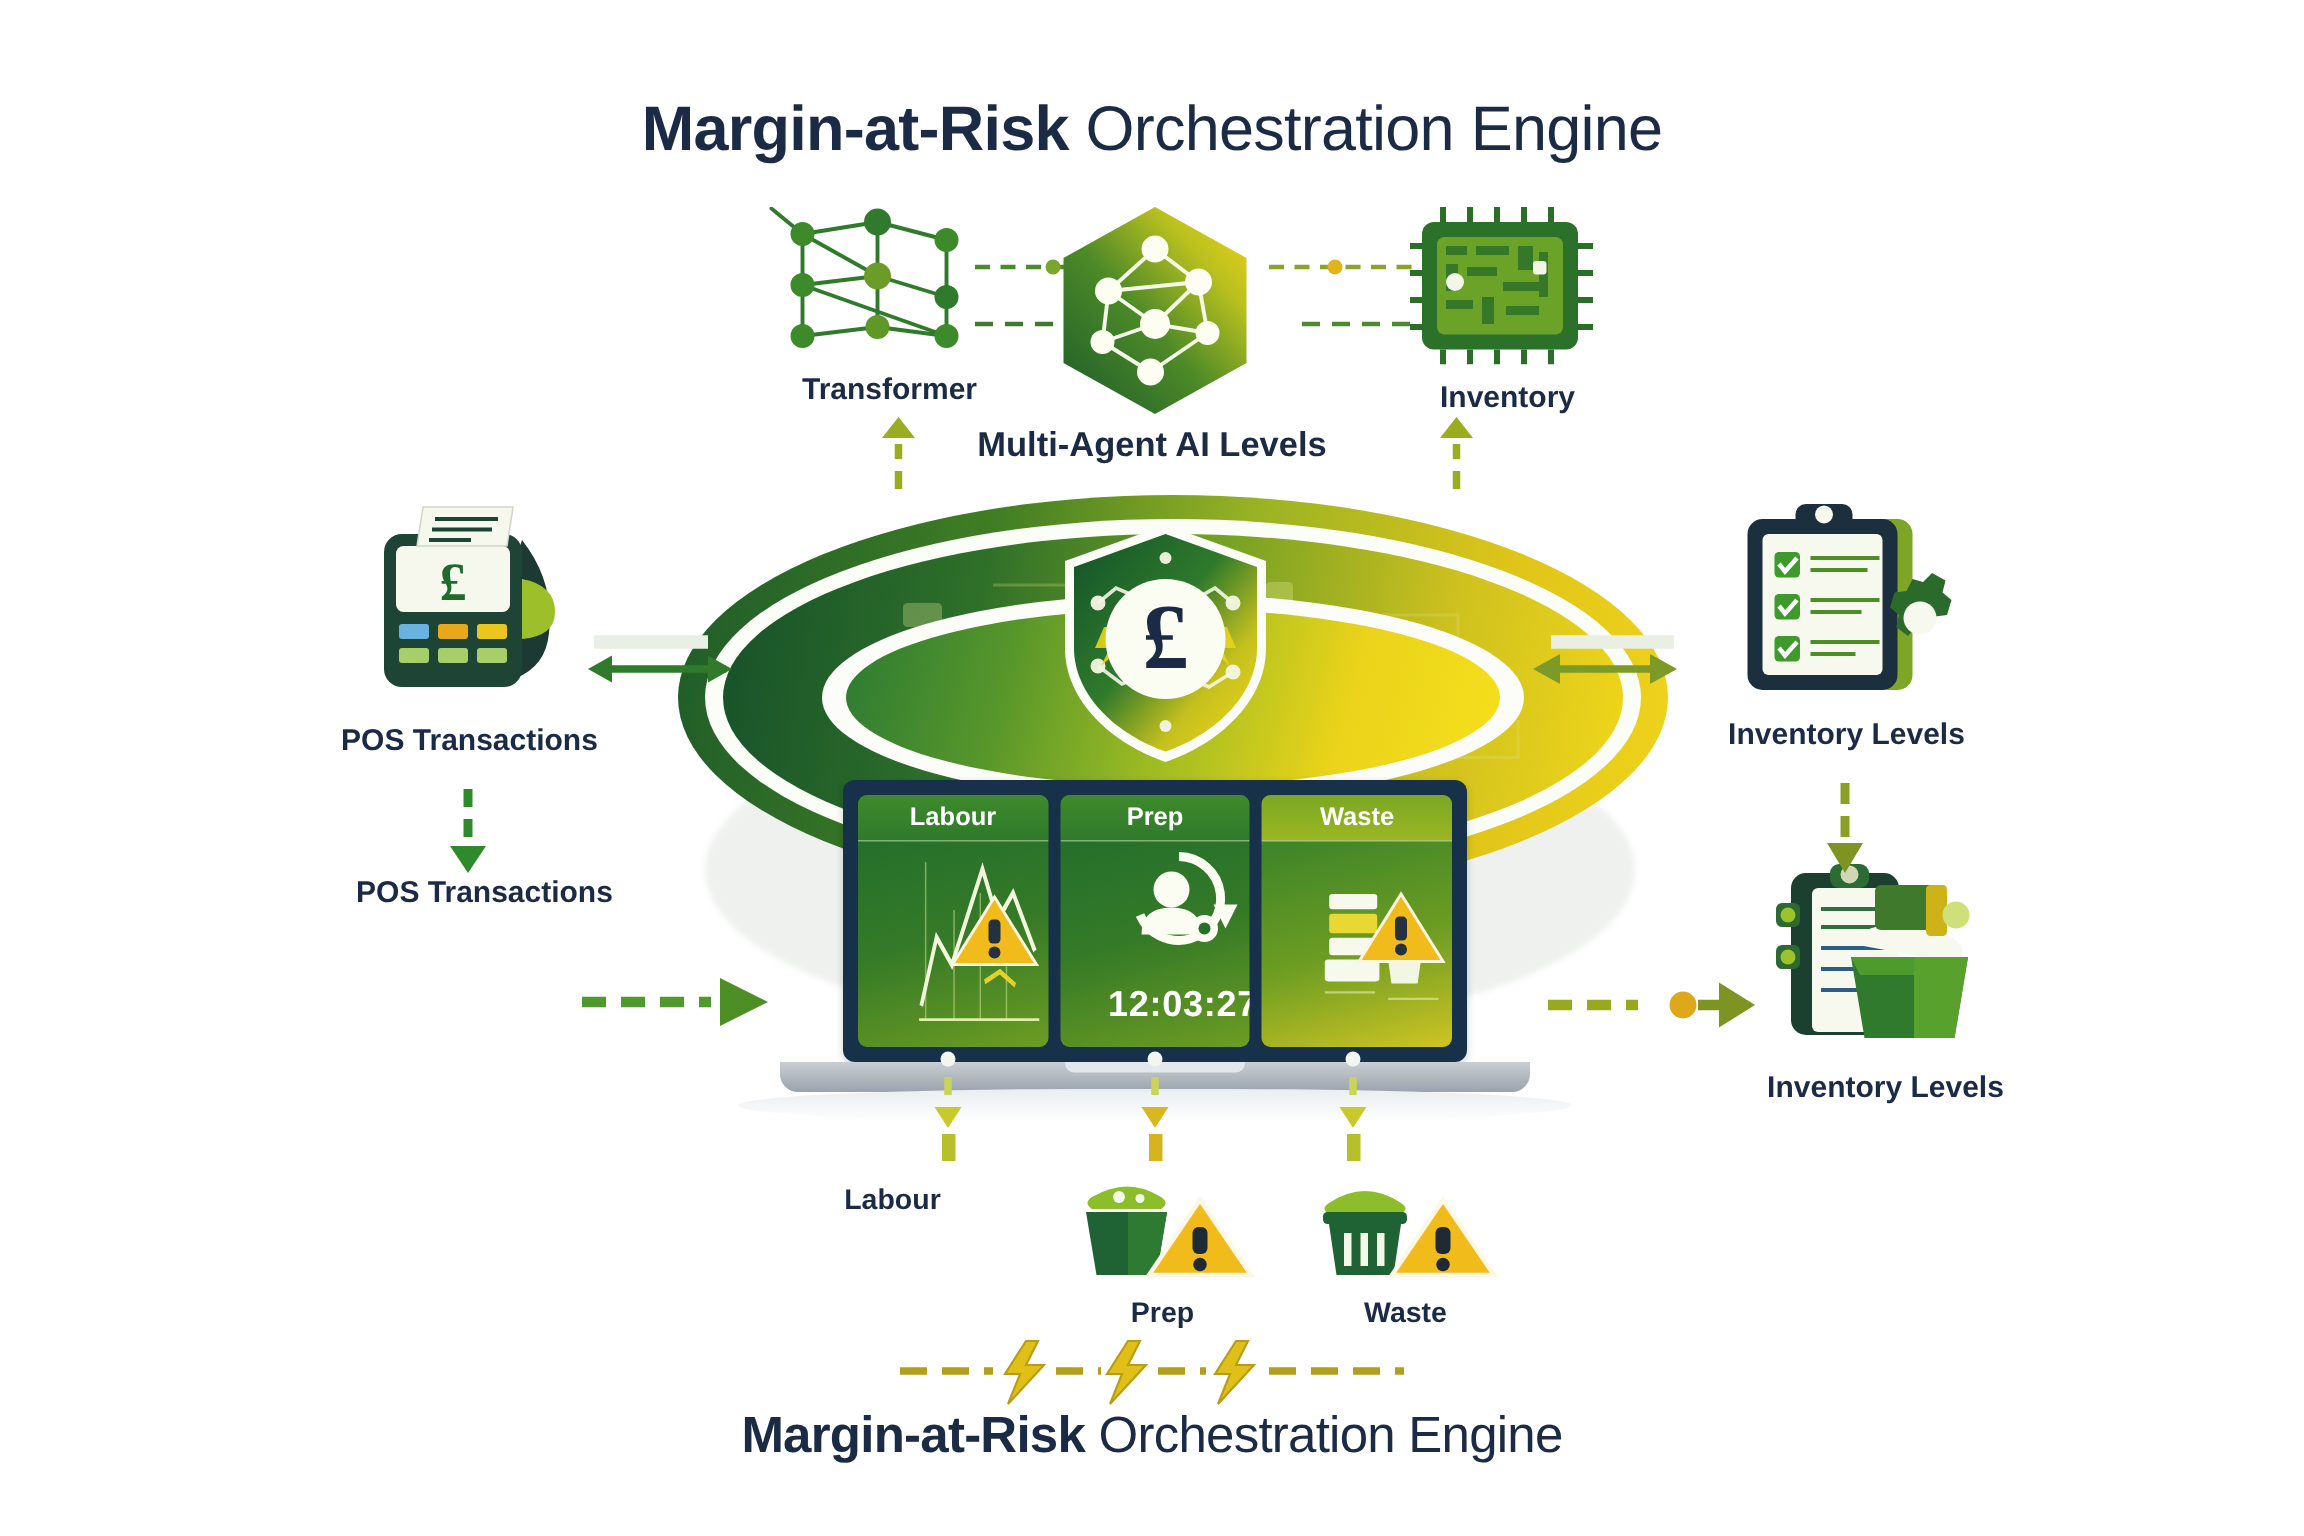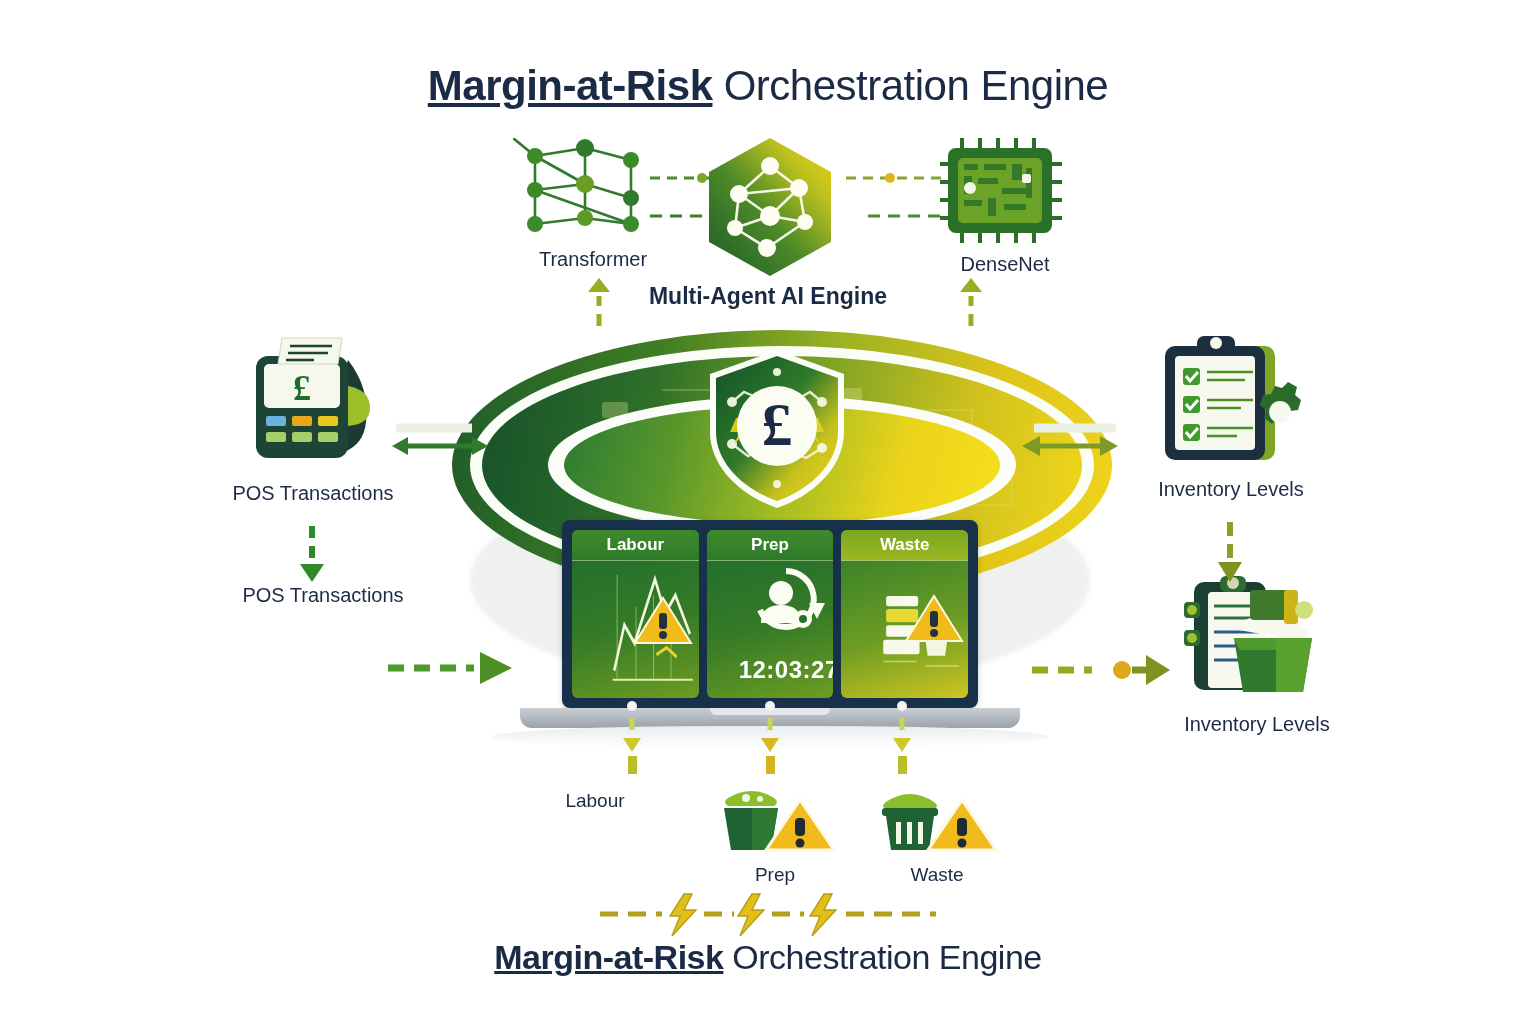--- a/index.html
+++ b/index.html
@@ -10,29 +10,29 @@
     position:relative;
     overflow:hidden;
   }
   .stage { position:absolute; inset:0; }
 
   
   .title {
     position:absolute; left:0; width:1536px; text-align:center;
     color:#1c2b45; letter-spacing:-0.5px; white-space:nowrap;
   }
-  .title .b { font-weight:bold;text-decoration:underline; }
+  .title .b { font-weight:bold; }
   .title .n { font-weight:400; }
   #title-top { top:62px; font-size:42px; }
   #title-bottom { top:938px; font-size:34px; }
 
   
   .node { position:absolute; text-align:center; }
   .node .label {
-    font-size:20px; font-weight:normal; color:#1c2b45; white-space:nowrap;
+    font-size:20px; font-weight:bold; color:#1c2b45; white-space:nowrap;
     margin-top:6px;
   }
   .node .icon { position:relative; margin:0 auto; }
 
   
   #node-transformer { left:468px; top:138px; width:250px; }
   #node-densenet    { left:880px; top:138px; width:250px; }
   #node-engine-hex  { left:690px; top:132px; width:160px; }
   #engine-label {
     position:absolute; left:548px; top:283px; width:440px; text-align:center;
@@ -241,24 +241,24 @@
             <rect x="62" y="50" width="24" height="6"></rect>
           <rect x="24" y="62" width="18" height="6"></rect>
             <rect x="48" y="60" width="8" height="18"></rect>
           <rect x="64" y="66" width="22" height="6"></rect>
             <rect x="86" y="30" width="6" height="30"></rect>
         </g>
         <circle cx="30" cy="50" r="6" fill="#f2f6e8"></circle>
         <rect x="82" y="36" width="9" height="9" rx="2" fill="#f3f6e4"></rect>
       </svg>
     </div>
-    <div class="label">DenseNet</div>
-  </div>
-
-  <div id="engine-label">Multi-Agent AI Engine</div>
+    <div class="label">Inventory</div>
+  </div>
+
+  <div id="engine-label">Multi-Agent AI Levels</div>
 
   <svg class="conn" style="left:586px;top:278px;" width="26" height="52">
     <polygon points="13,0 24,14 2,14" fill="#9aac1f"></polygon>
     <line x1="13" y1="18" x2="13" y2="28" stroke="#9aac1f" stroke-width="5"></line>
     <line x1="13" y1="36" x2="13" y2="48" stroke="#9aac1f" stroke-width="5"></line>
   </svg>
   <svg class="conn" style="left:958px;top:278px;" width="26" height="52">
     <polygon points="13,0 24,14 2,14" fill="#9aac1f"></polygon>
     <line x1="13" y1="18" x2="13" y2="28" stroke="#9aac1f" stroke-width="5"></line>
     <line x1="13" y1="36" x2="13" y2="48" stroke="#9aac1f" stroke-width="5"></line>

